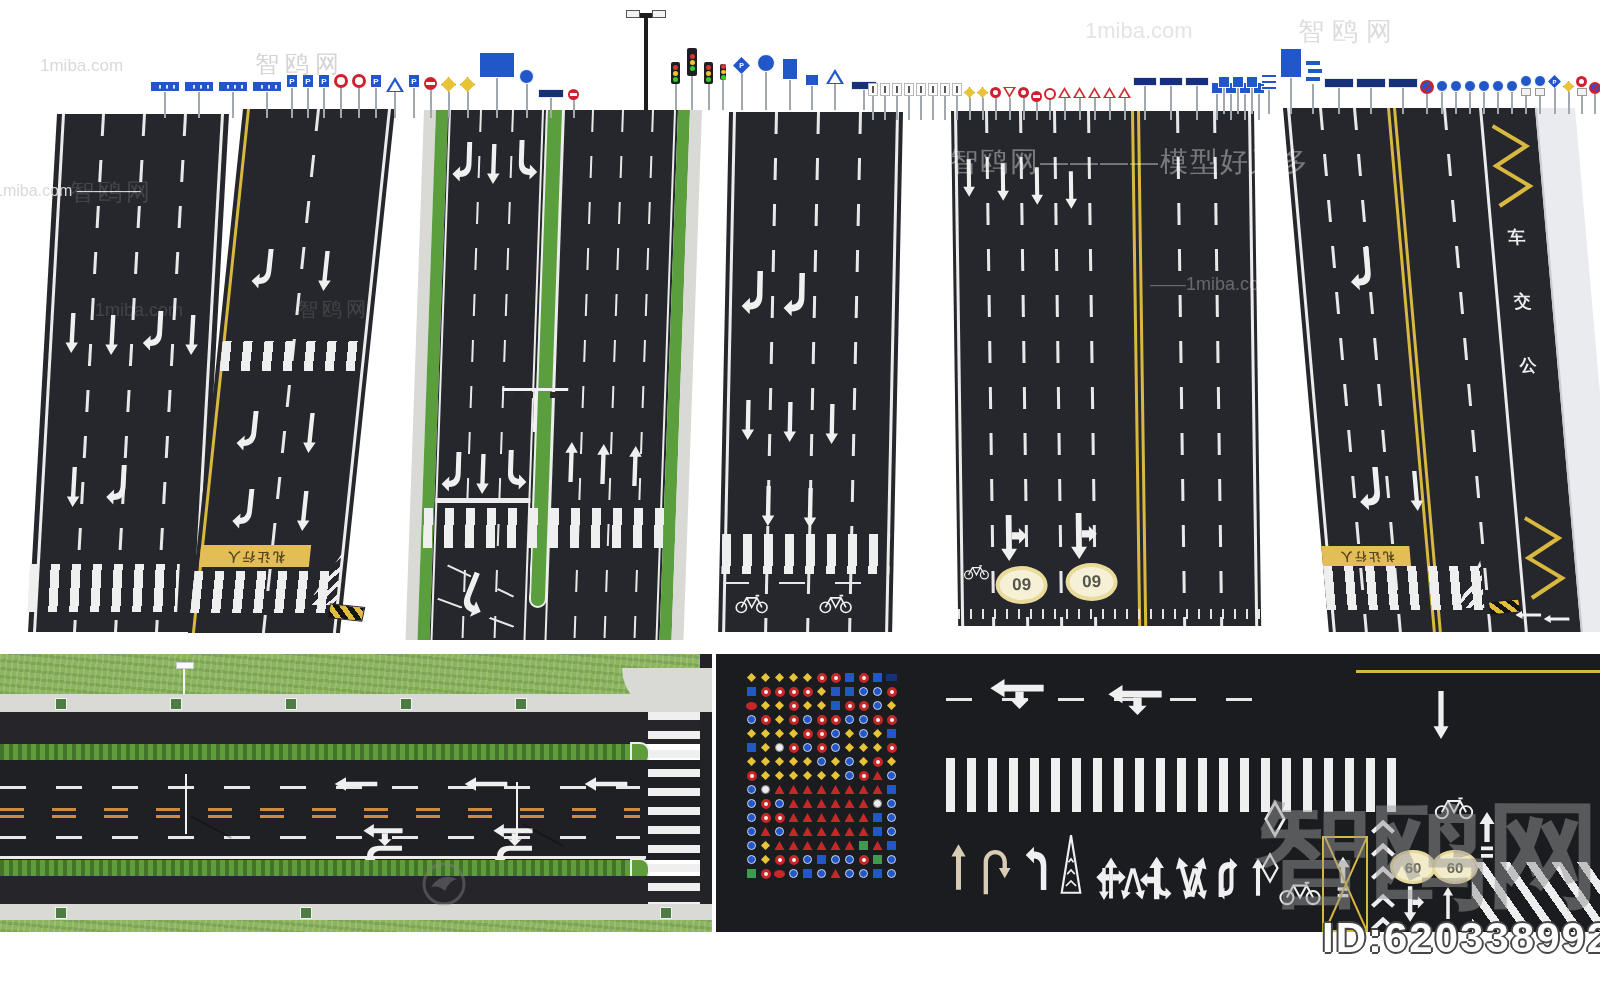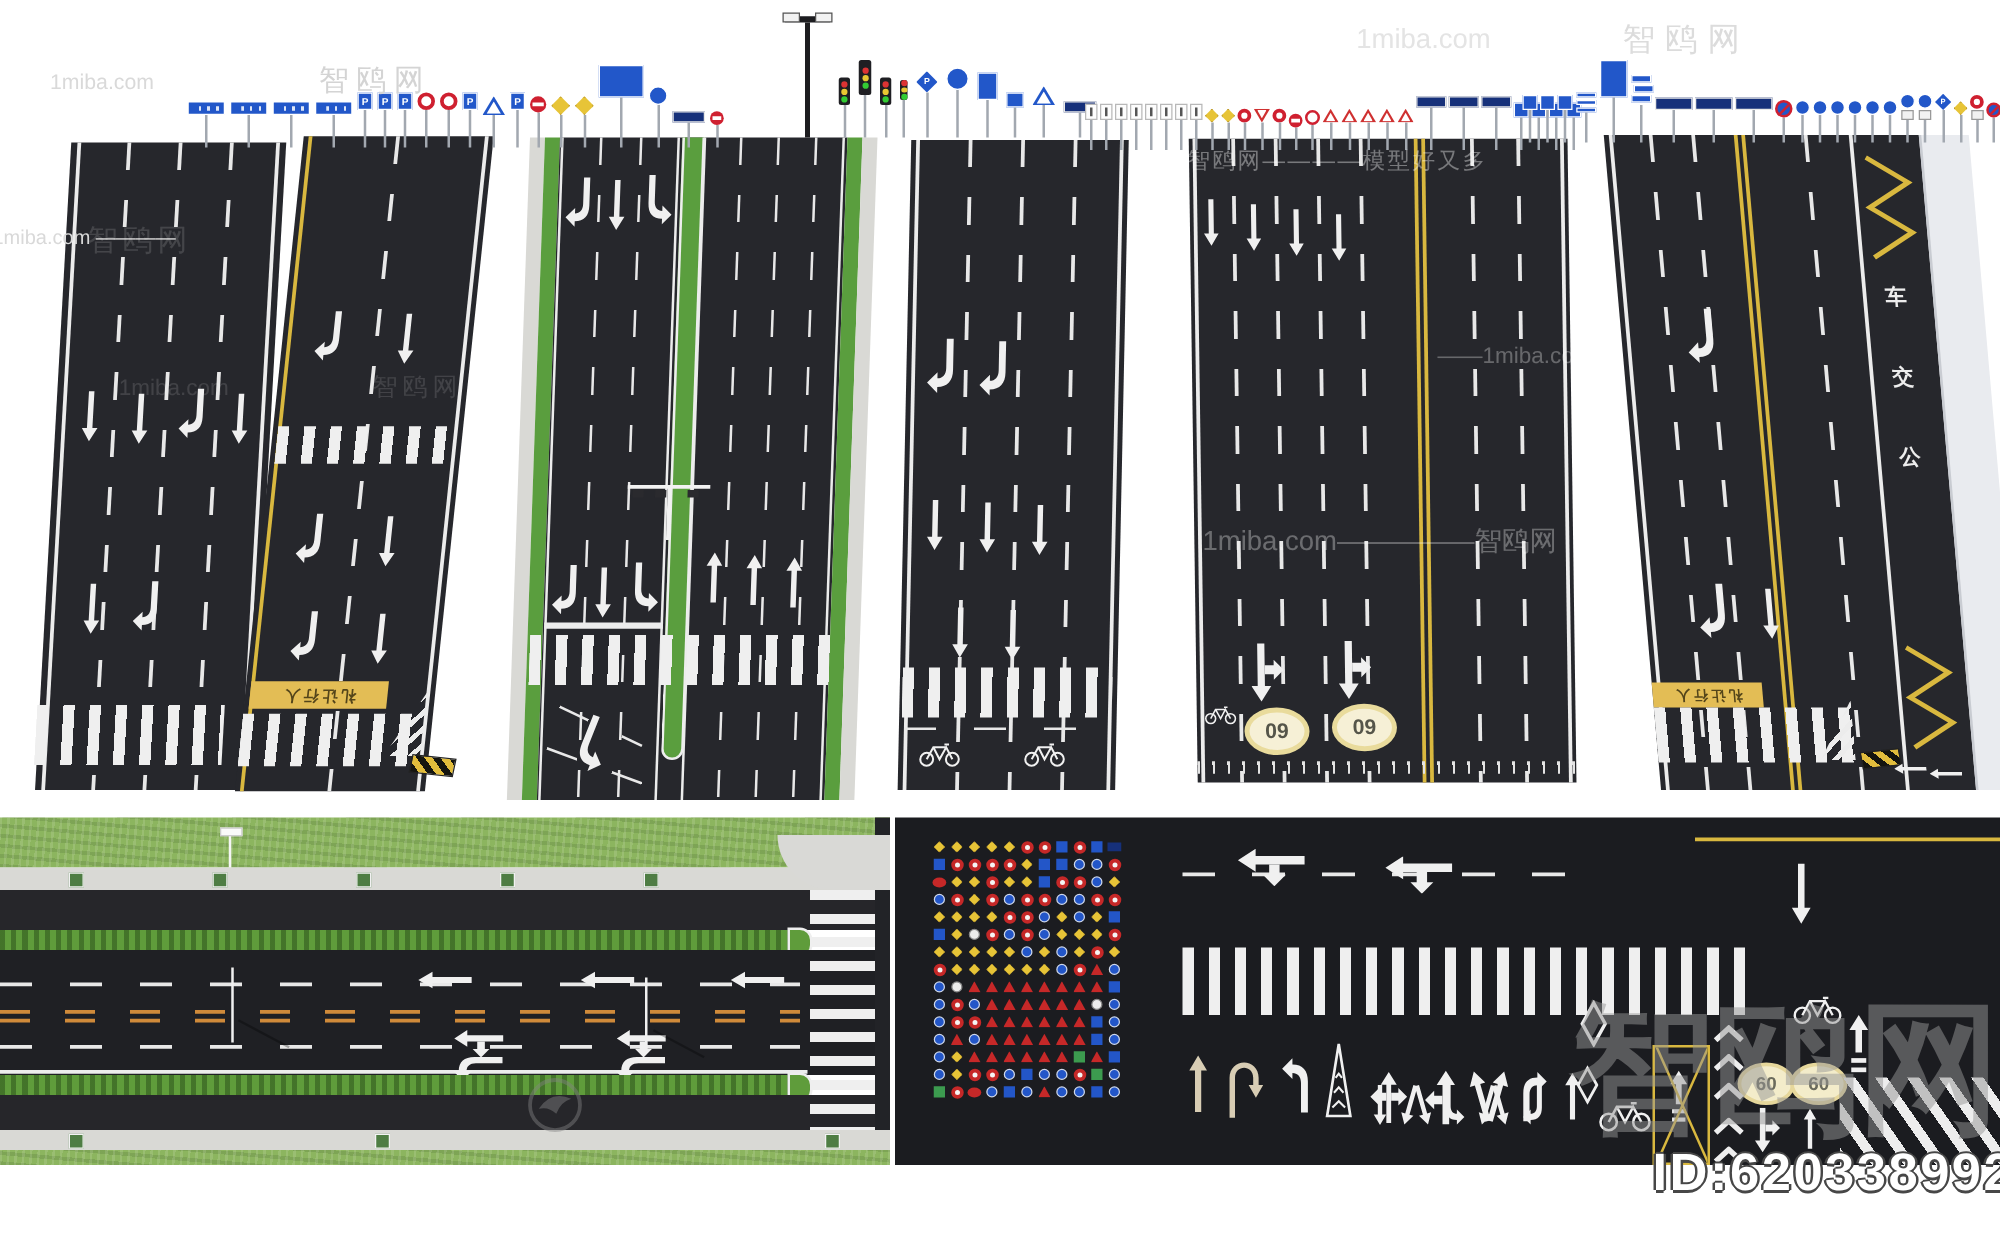--- a/index.html
+++ b/index.html
@@ -788,22 +788,21 @@
         <use href="#a-straight"></use>
       </svg>
     <svg class="arr rotL" style="left:224px;top:498px;width:10px;height:26px">
         <use href="#a-straight"></use>
       </svg>
   </div>
 
   <div class="wm" style="left:70px;top:176px;font-size:24px;color:rgba(255,255,255,.14);letter-spacing:4px">智鸥网</div>
   <div class="wm" style="left:95px;top:300px;font-size:18px;color:rgba(255,255,255,.13)">1miba.com</div>
   <div class="wm" style="left:298px;top:296px;font-size:20px;color:rgba(255,255,255,.13);letter-spacing:4px">智鸥网</div>
-  <div class="wm" style="left:950px;top:116px;font-size:18px;color:rgba(255,255,255,.38);letter-spacing:2px">智鸥网————模型好又多</div>
-  <div class="wm" style="left:962px;top:418px;font-size:22px;color:rgba(255,255,255,.32)">1miba.com—————智鸥网</div>
+  <div class="wm" style="left:950px;top:143px;font-size:28px;color:rgba(255,255,255,.38);letter-spacing:2px">智鸥网————模型好又多</div>
   <div class="wm" style="left:1150px;top:274px;font-size:18px;color:rgba(255,255,255,.3)">——1miba.com</div>
 
   <div id="pg" class="p" style="left:0;top:654px;width:712px;height:278px;z-index:1">
     <div class="p grass" style="left:0;top:0;width:712px;height:40px"></div>
     <div class="p sidewalk" style="left:0;top:40px;width:712px;height:18px"></div>
     <div class="p" style="left:0;top:58px;width:712px;height:32px;background:#26262a"></div>
     <div class="p hedge" style="left:0;top:90px;width:632px;height:16px"></div>
     <div class="p" style="left:630px;top:88px;width:16px;height:20px;background:#5f9c3b;border:2px solid #eee;border-radius:0 10px 10px 0"></div>
     <div class="p" style="left:0;top:106px;width:712px;height:100px;background:#1f2024"></div>
     <div class="p hsolid" style="left:0;top:108px;width:646px"></div>

